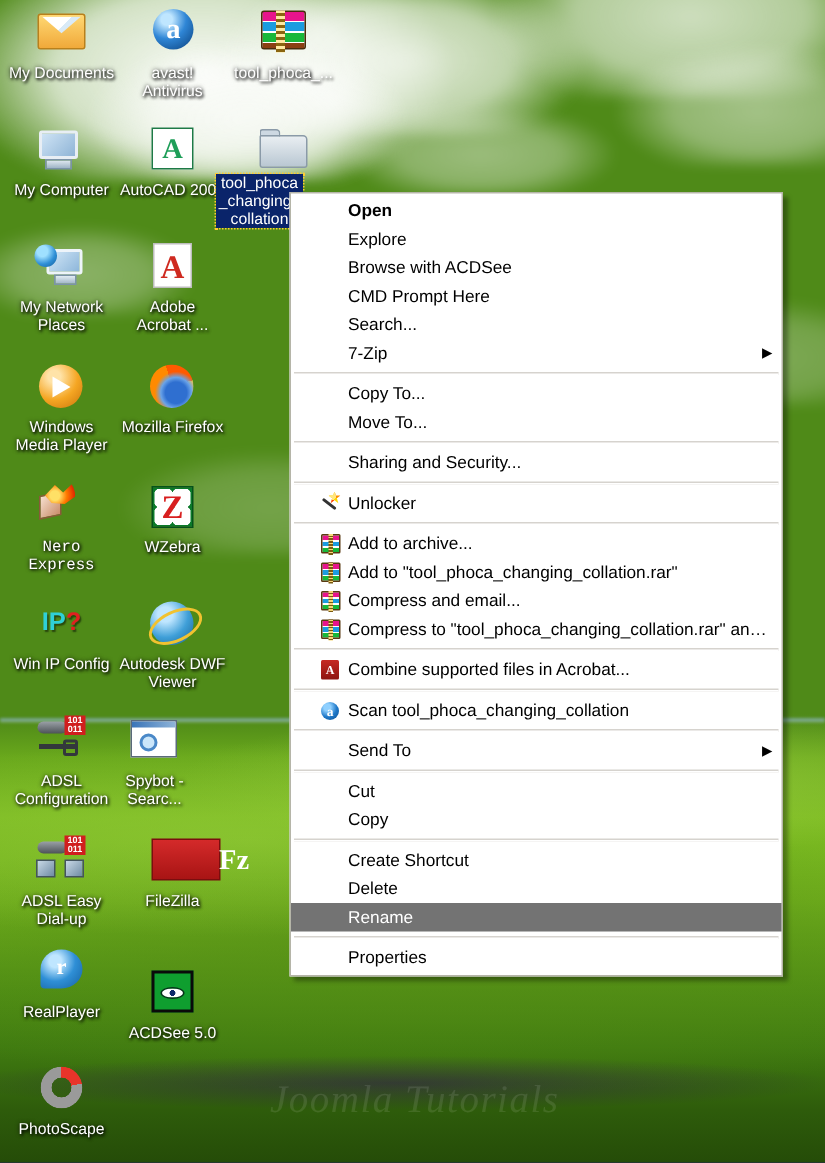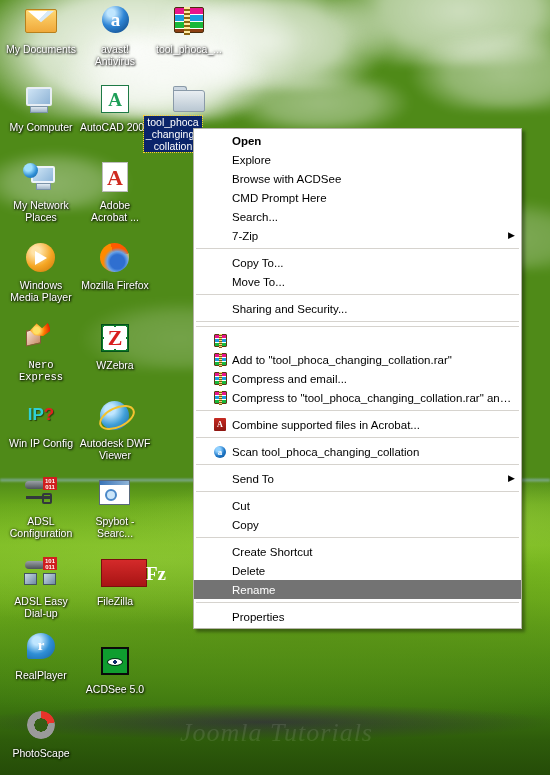--- a/index.html
+++ b/index.html
@@ -593,21 +593,21 @@
         <div class="label">Autodesk DWF<br>Viewer</div>
       </div>
       <div class="desk-icon" style="left: 4px; top: 476px;">
         <div class="glyph">
           <div class="g-adsl-mod"></div>
           <div class="g-adsl-bin">101<br>011</div>
           <div class="g-adsl-wr"></div>
         </div>
         <div class="label">ADSL<br>Configuration</div>
       </div>
-      <div class="desk-icon" style="left: 78px; top: 476px;">
+      <div class="desk-icon" style="left: 66px; top: 476px;">
         <div class="glyph">
           <div class="g-spybot"></div>
         </div>
         <div class="label">Spybot -<br>Searc...</div>
       </div>
       <div class="desk-icon" style="left: 4px; top: 556px;">
         <div class="glyph">
           <div class="g-adsl-mod"></div>
           <div class="g-adsl-bin">101<br>011</div>
           <div class="g-pc2"></div>
@@ -679,25 +679,32 @@
       <div class="mi">
         <span class="ico"></span>
         <span class="lbl">Move To...</span>
       </div>
       <div class="msep"></div>
       <div class="mi">
         <span class="ico"></span>
         <span class="lbl">Sharing and Security...</span>
       </div>
       <div class="msep"></div>
+      <div class="mi">
+        <span class="ico">
+          <span class="ic-unlocker"></span>
+        </span>
+        <span class="lbl">Unlocker</span>
+      </div>
       <div class="msep"></div>
       <div class="mi">
         <span class="ico">
           <span class="ic-rar"></span>
         </span>
+        <span class="lbl">Add to archive...</span>
       </div>
       <div class="mi">
         <span class="ico">
           <span class="ic-rar"></span>
         </span>
         <span class="lbl">Add to "tool_phoca_changing_collation.rar"</span>
       </div>
       <div class="mi">
         <span class="ico">
           <span class="ic-rar"></span>

